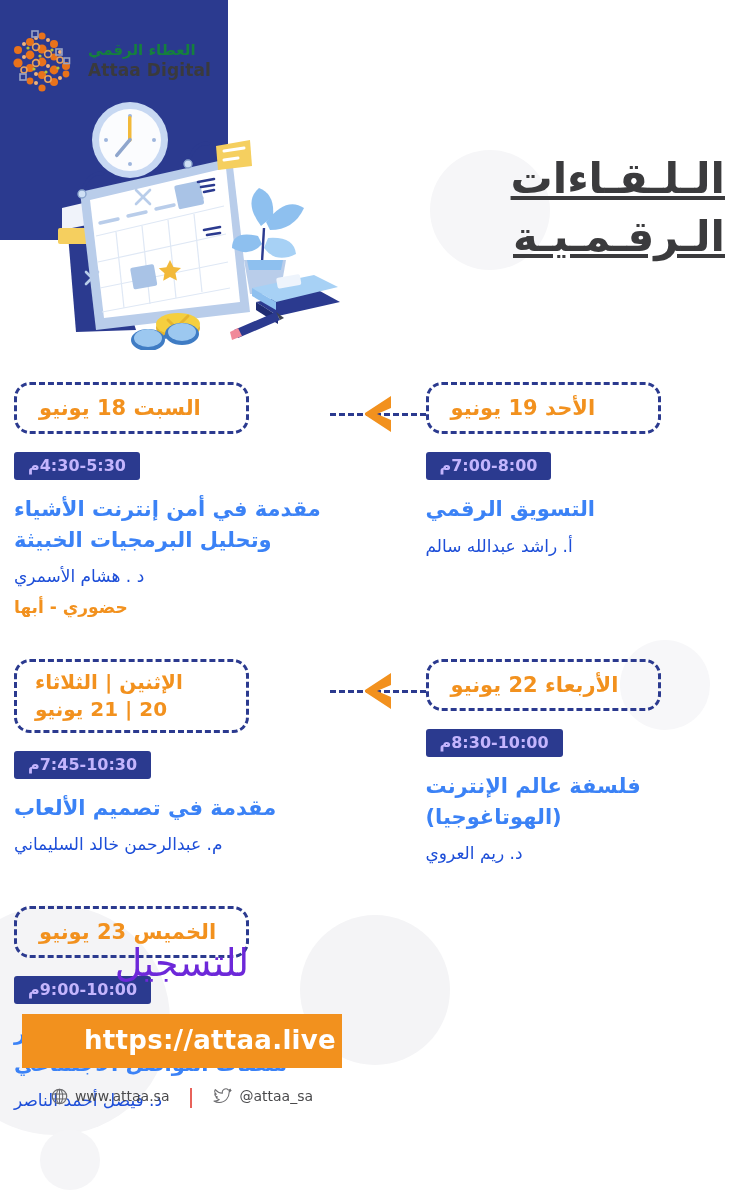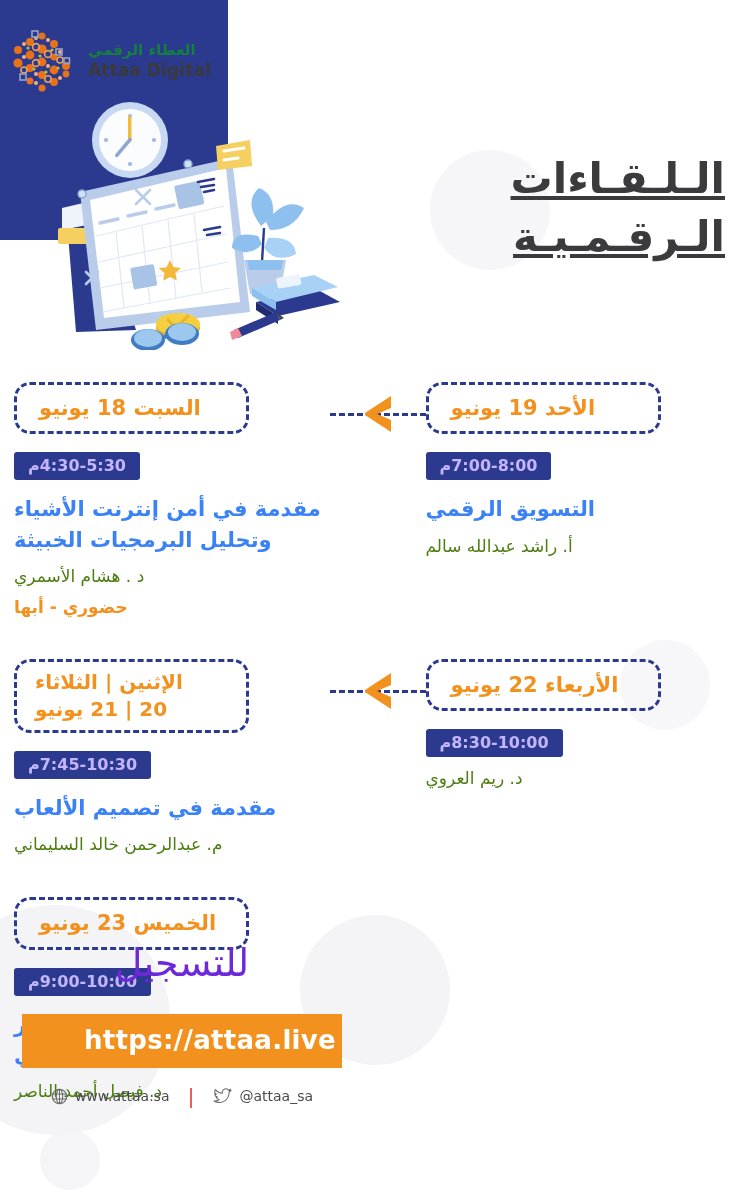--- a/index.html
+++ b/index.html
@@ -92,21 +92,21 @@
     direction:rtl;
   }
 
   .topic {
     margin-top:14px;
     color:#3b82f6; font-weight:bold;
     font-size:21px; line-height:1.45;
   }
   .speaker {
     margin-top:10px;
-    color:#4d7c0f; font-weight:normal;
+    color:#1d4ed8; font-weight:normal;
     font-size:17px; line-height:1.4;
   }
   .venue {
     margin-top:8px;
     color:#f2911e; font-weight:bold;
     font-size:17px;
   }
 
   
   .connector {
@@ -372,20 +372,21 @@
     <div class="connector">
       <div class="conn-dash"></div>
       <svg class="conn-arrow" width="34" height="40" viewBox="0 0 34 40">
         <path d="M30 2 L30 14 L16 20 L30 26 L30 38 L4 21 L4 19 Z" fill="#f2911e"></path>
       </svg>
     </div>
 
     <div class="card">
       <div class="date-chip">الأربعاء 22 يونيو</div>
       <div><span class="time-badge">8:30-10:00م</span></div>
+      <div class="topic">فلسفة عالم الإنترنت (الهوتاغوجيا)</div>
       <div class="speaker">د. ريم العروي</div>
     </div>
   </div>
 
   <div class="row row-3">
     <div class="card">
       <div class="date-chip">الخميس 23 يونيو</div>
       <div><span class="time-badge">9:00-10:00م</span></div>
       <div class="topic">كيف تدير النشر الرقمي عبر منصات التواصل الاجتماعي</div>
       <div class="speaker">د. فيصل أحمد الناصر</div>

